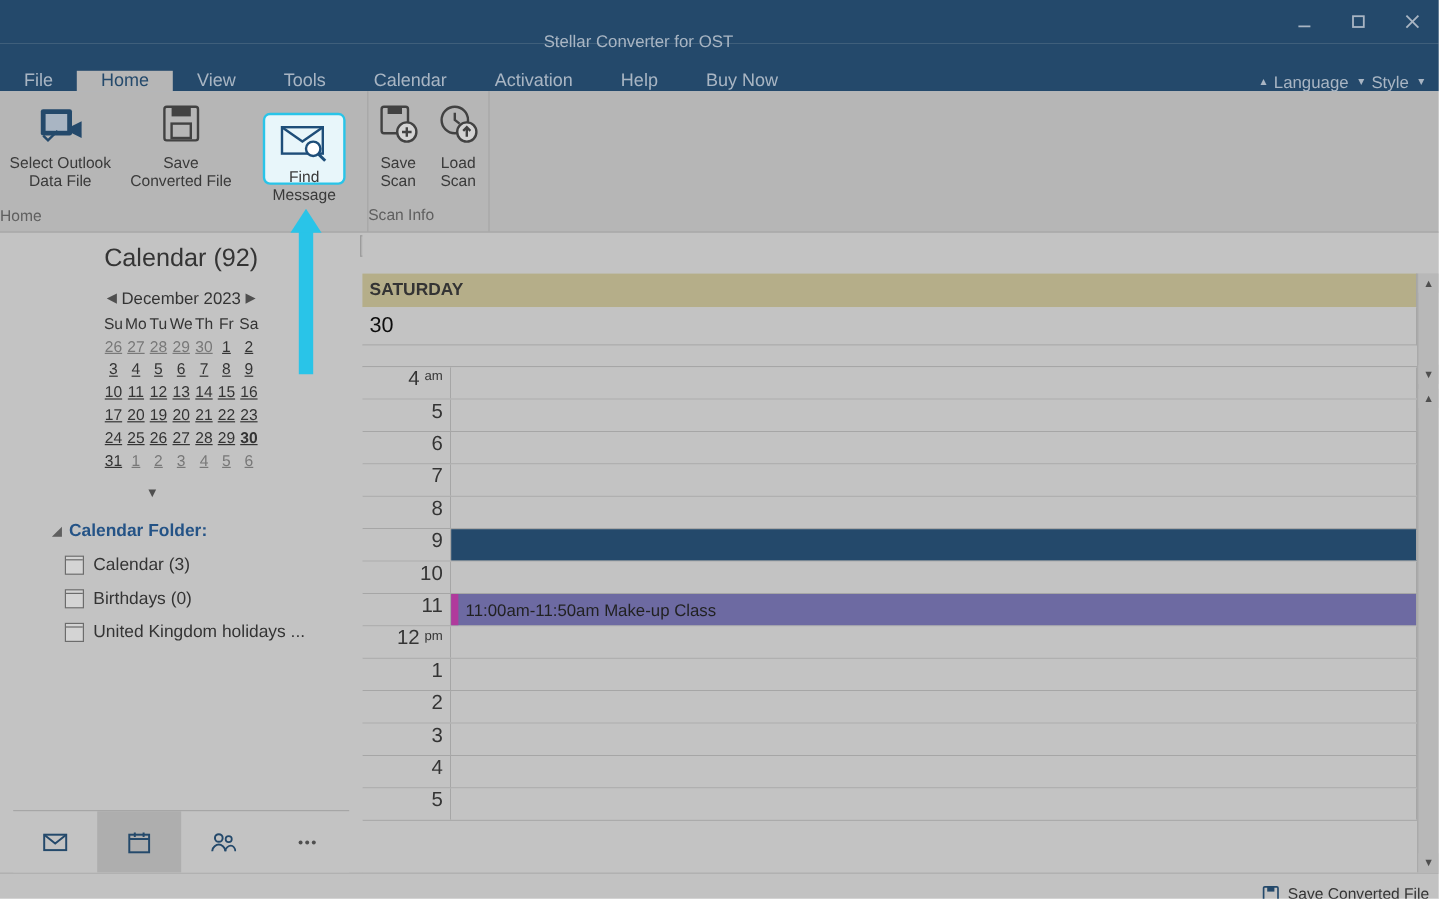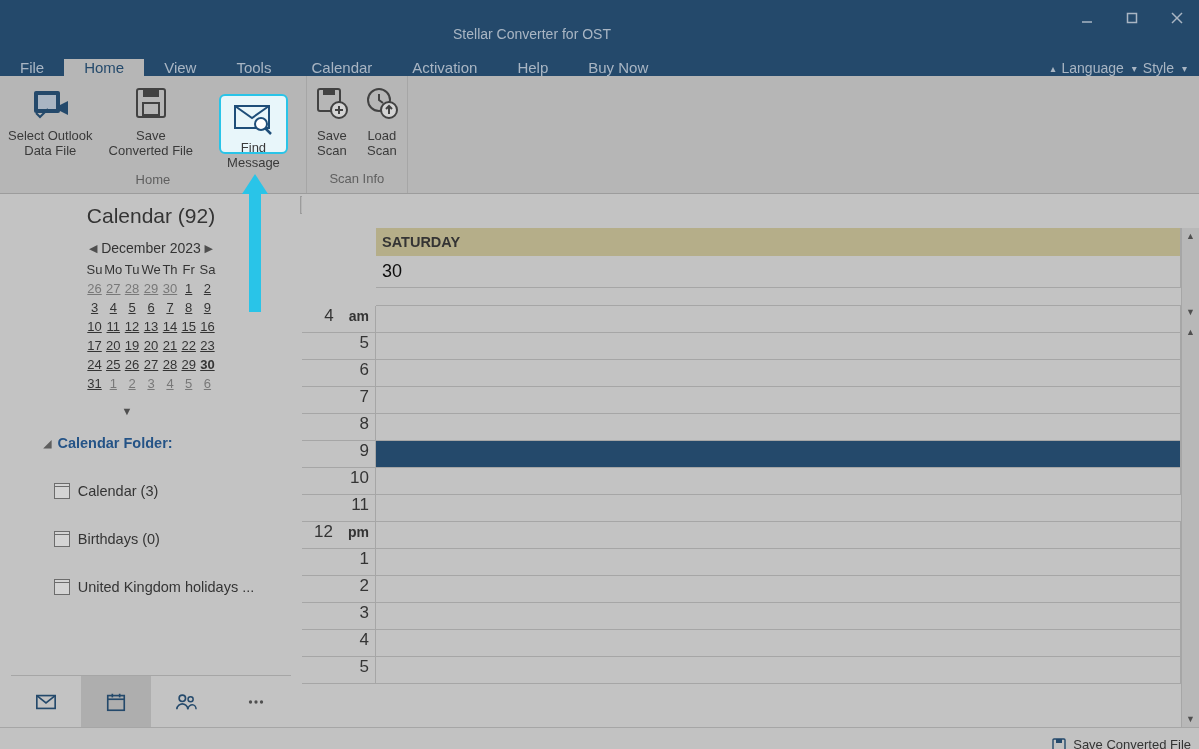--- a/index.html
+++ b/index.html
@@ -15,21 +15,21 @@
 
 .menubar { height: 40px; background: #1e4e79; display: flex; align-items: flex-end; color: #c8d8ea; font-size: 15px; }
 .menubar .menu-item { padding: 0 20px; display: flex; align-items: center; cursor: pointer; color: #c8d8ea; }
 .menubar .menu-item.active { background: #d9d9d9; color: #1e4e79; }
 .menubar .menu-spacer { flex: 1; }
 .menubar .lang-style { display: flex; align-items: center; padding-right: 10px; gap: 4px; font-size: 14px; }
 .menubar .caret { font-size: 10px; margin: 0 2px 0 4px; }
 
 
 .ribbon { height: 118px; background: #d9d9d9; border-bottom: 1px solid #b8b8b8; display: flex; }
-.ribbon-group { display: flex; flex-direction: column; align-items: center; border-right: 1px solid #c4c4c4; padding-bottom: 2px; }
+.ribbon-group { display: flex; flex-direction: column; align-items: flex-start; border-right: 1px solid #c4c4c4; padding-bottom: 2px; }
 .ribbon-group .buttons { display: flex; height: 96px; }
 .ribbon-btn { display: flex; flex-direction: column; align-items: center; justify-content: flex-start; padding: 6px 8px 0; text-align: center; font-size: 13px; color: #3a3a3a; min-width: 50px; }
 .ribbon-btn .icon-wrap { height: 42px; display: flex; align-items: center; justify-content: center; margin-bottom: 4px; }
 .ribbon-group .group-label { font-size: 13px; color: #6a6a6a; height: 20px; }
 .ribbon-btn.highlight { border: 2px solid #29c4e8; border-radius: 6px; background: #e8f6fa; padding: 4px 6px 0; margin: 18px; }
 
 
 .main { display: flex; height: calc(749px - 36px - 40px - 118px - 22px); background: #eaeaea; }
 .sidebar { width: 302px; background: #eaeaea; display: flex; flex-direction: column; position: relative; align-items: center; }
 .collapse-tab { position: absolute; top: 2px; right: -10px; width: 12px; height: 18px; background: #d8d8d8; border: 1px solid #b8b8b8; display: flex; align-items: center; justify-content: center; font-size: 8px; color: #555; }
@@ -43,44 +43,44 @@
 .mini-cal td { text-align: center; padding: 2px 0; width: 14.28%; color: #333; font-size: 13px; text-decoration: underline; }
 .mini-cal td.prev, .mini-cal td.next { color: #8a8a8a; }
 .mini-cal td.selected { font-weight: 700; }
 
 .sidebar .dropdown-row { display: flex; justify-content: flex-end; padding: 6px 60px 6px 12px; }
 .sidebar .dropdown-row .dd { font-size: 11px; color: #555; }
 
 .folder-section { padding: 6px 12px; }
 .folder-header { display: flex; align-items: center; gap: 6px; color: #1e5a9c; font-weight: 600; font-size: 14.5px; padding: 6px 0; }
 .folder-header .tri { font-size: 10px; color: #6a6a6a; }
-.folder-item { display: flex; align-items: center; gap: 8px; padding: 6px 4px 6px 10px; font-size: 14.5px; color: #333; margin-top: 20px; }
+.folder-item { display: flex; align-items: center; gap: 8px; padding: 6px 4px 6px 10px; font-size: 14.5px; color: #333; }
 .folder-item .cal-icon { width: 16px; height: 16px; border: 1px solid #7a7a7a; background: #fff; display: inline-block; position: relative; }
 .folder-item .cal-icon:before { content: ''; position: absolute; top: 2px; left: 0; right: 0; height: 1px; background: #7a7a7a;}
 
 .nav-tabs { display: flex; height: 52px; border-top: 1px solid #c4c4c4; background: #eaeaea; margin-top: auto; }
 .nav-tabs .tab { width: 70px; display: flex; align-items: center; justify-content: center; }
 .nav-tabs .tab.active { background: #cfcfcf; }
 .nav-tabs svg { width: 22px; height: 22px; }
 
 
 .calview { flex: 1; background: #eaeaea; display: flex; flex-direction: column; position: relative; }
 .calview .top-gap { height: 34px; }
-.day-header-wrap { display: flex; }
+.day-header-wrap { display: flex; flex-direction: column; }
 .time-gutter { width: 74px; background: #eaeaea; }
 .day-col { flex: 1; }
 .day-name-row { height: 28px; background: #d8cf9f; color: #333; font-size: 14.5px; font-weight: 600; padding-left: 6px; display: flex; align-items: center; border-right: 1px solid #c4c4c4; }
 .day-date-row { height: 32px; background: #eaeaea; font-size: 18px; padding-left: 6px; display: flex; align-items: center; border-bottom: 1px solid #c4c4c4; border-right: 1px solid #c4c4c4; }
 .allday-row { height: 18px; border-bottom: 1px solid #c4c4c4; background: #eaeaea; }
 
 .time-grid { flex: 1; overflow: hidden; position: relative; }
 .time-grid .rows { }
 .hour-row { display: flex; height: 27px; border-bottom: 1px solid #c4c4c4; }
 .hour-row .hour-label { width: 74px; text-align: right; padding-right: 6px; font-size: 17px; color: #333; display: flex; align-items: flex-start; justify-content: flex-end; background: #eaeaea; border-right: 1px solid #c4c4c4; }
-.hour-row .hour-label .ampm { font-size: 14px; margin-left: 15px; position: relative; top: 2px; font-weight: bold;}
+.hour-row .hour-label .ampm { font-size: 11px; margin-left: 4px; position: relative; top: 2px;}
 .hour-row .slot { flex: 1; background: #eaeaea; position: relative; border-right: 1px solid #c4c4c4; }
 .hour-row.highlight .slot { background: #1e4e79; }
 .event-bar { position: absolute; left: 0; right: 0; top: 0; bottom: 0; background: #7b78bf; border-left: 6px solid #d13ab8; color: #1a1a1a; font-size: 14px; padding-left: 6px; display: flex; align-items: center; }
 
 .scroll-col { width: 18px; background: #dcdcdc; border-left: 1px solid #c4c4c4; position: absolute; right: 0; top: 34px; bottom: 0; display:flex; flex-direction: column; align-items: center; font-size: 9px; color: #555;}
 .scroll-col .arrow { height: 16px; display:flex; align-items:center; justify-content:center; width:100%; background:#dcdcdc;}
 .scroll-col .track { flex: 1; }
 
 
 .statusbar { height: 34px; background: #e8e8e8; border-top: 1px solid #c4c4c4; display: flex; align-items: center; justify-content: flex-end; padding-right: 8px; font-size: 13px; color: #333; gap: 6px; }
@@ -385,20 +385,23 @@
           <div class="hour-row highlight">
             <div class="hour-label">9</div>
             <div class="slot"></div>
           </div>
           <div class="hour-row">
             <div class="hour-label">10</div>
             <div class="slot"></div>
           </div>
           <div class="hour-row">
             <div class="hour-label">11</div>
+            <div class="slot">
+              <div class="event-bar">11:00am-11:50am Make-up Class</div>
+            </div>
           </div>
           <div class="hour-row">
             <div class="hour-label">12<span class="ampm">pm</span></div>
             <div class="slot"></div>
           </div>
           <div class="hour-row">
             <div class="hour-label">1</div>
             <div class="slot"></div>
           </div>
           <div class="hour-row">

